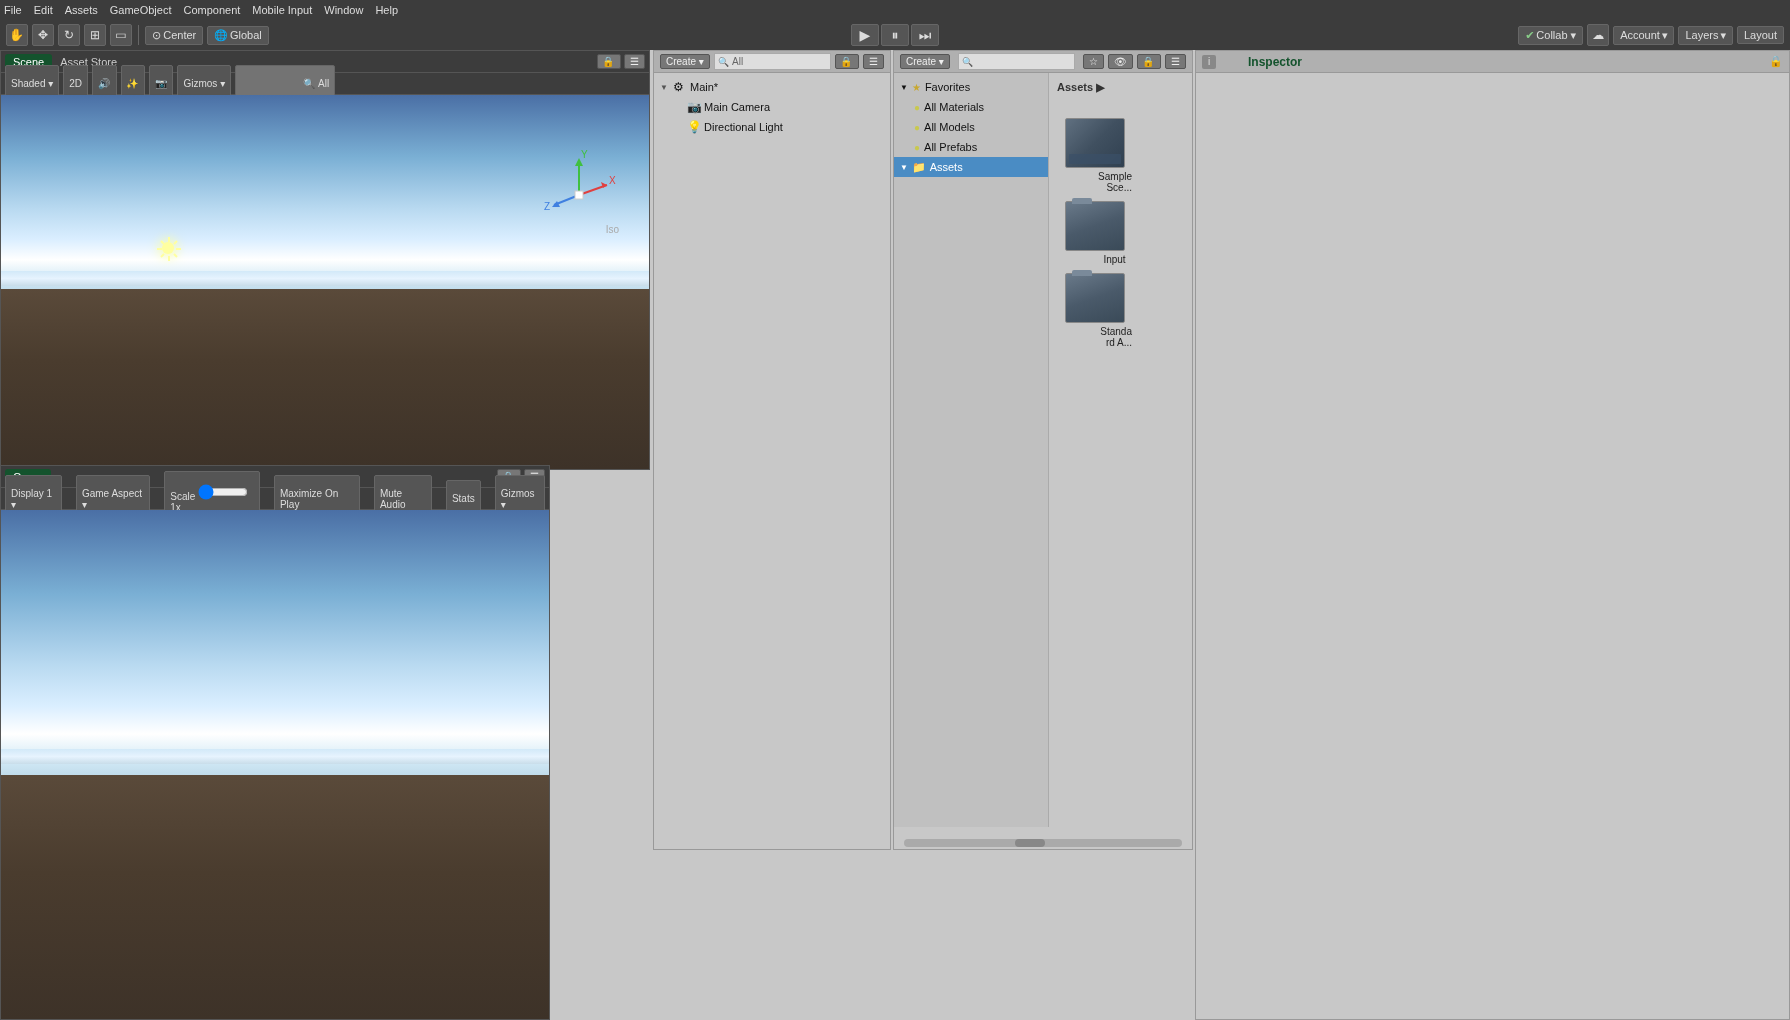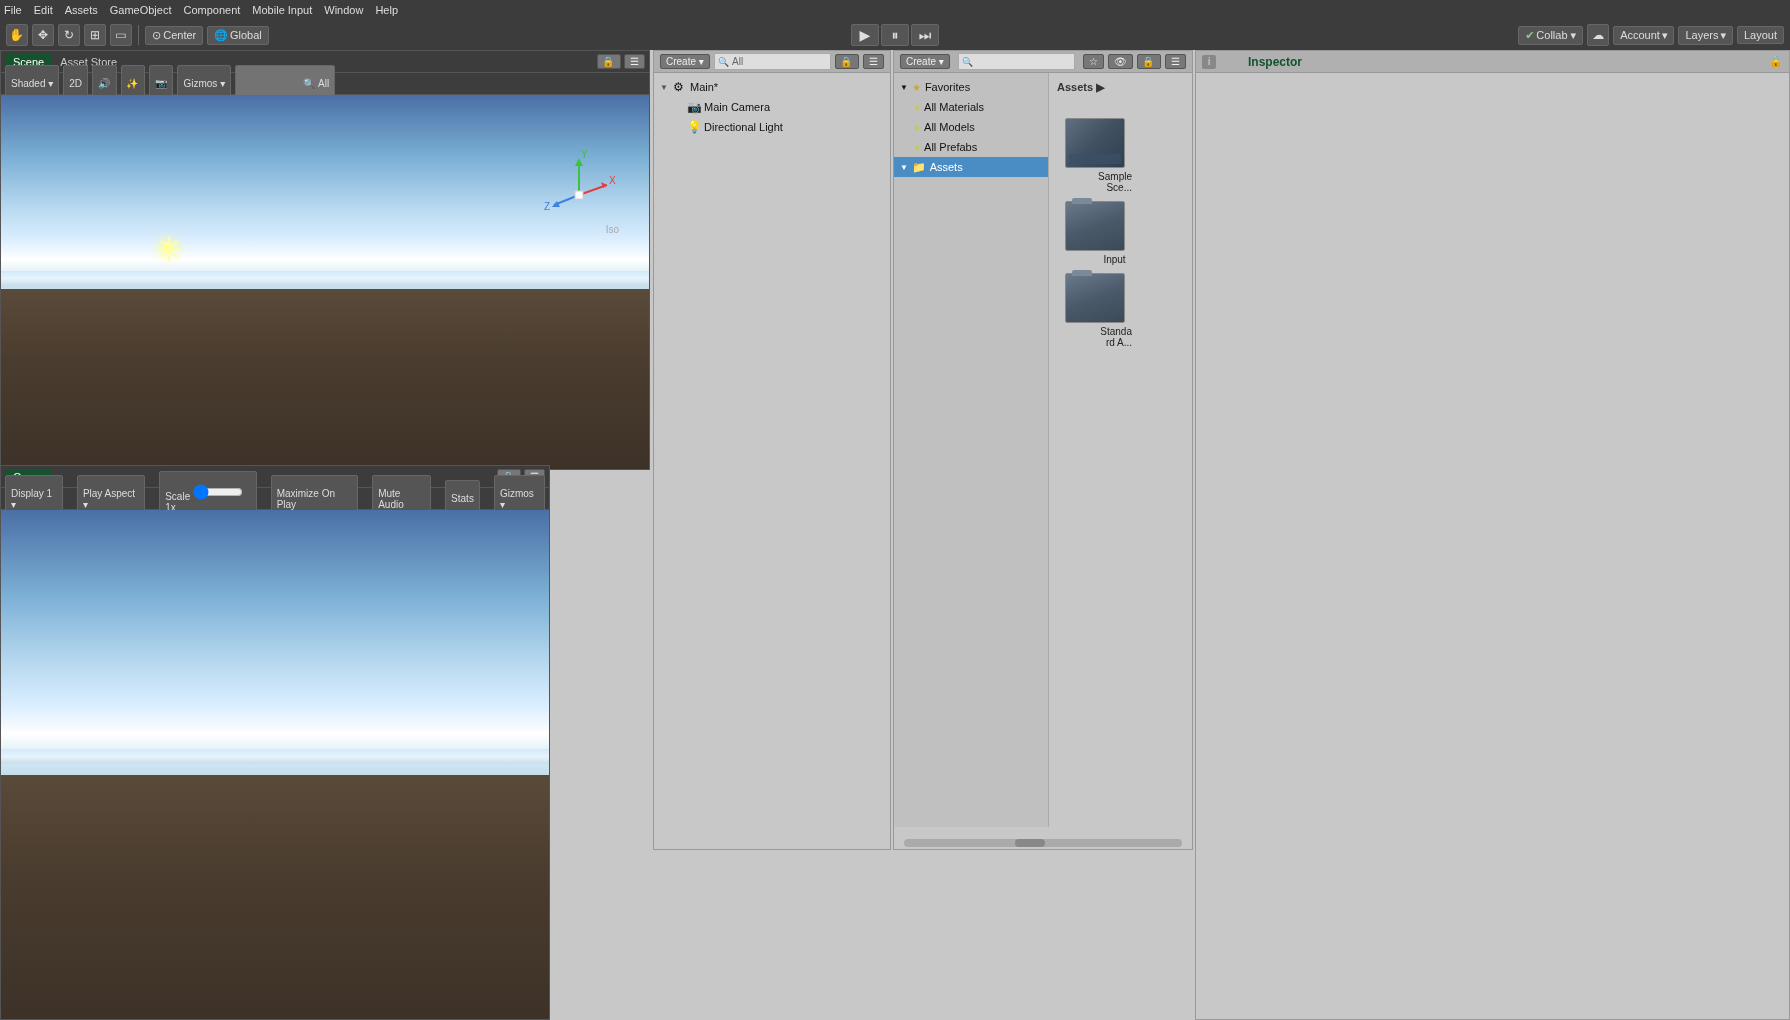--- a/index.html
+++ b/index.html
@@ -564,21 +564,21 @@
     <div class="panel-tab-actions">
       <div class="btn-small">🔒</div>
       <div class="btn-small">☰</div>
     </div>
   </div>
   <div class="game-toolbar">
     <div class="scene-toolbar-btn">
       <span>Display 1</span> ▾
     </div>
     <div class="scene-toolbar-btn">
-      <span>Play Aspect</span> ▾
+      <span>Game Aspect</span> ▾
     </div>
     <div class="scene-toolbar-btn">
       <span>Scale</span>
       <input type="range" min="1" max="10" value="1" style="width: 50px;">
       <span>1x</span>
     </div>
     <div class="scene-toolbar-btn">Maximize On Play</div>
     <div class="scene-toolbar-btn">Mute Audio</div>
     <div class="scene-toolbar-btn">Stats</div>
     <div class="scene-toolbar-btn">

